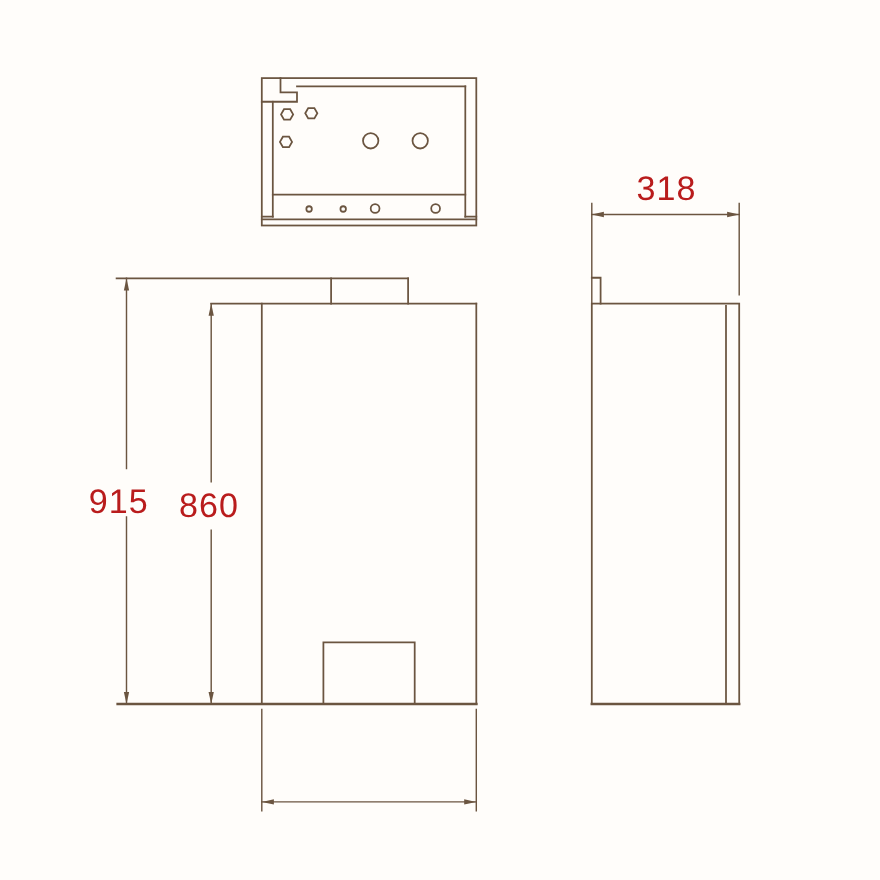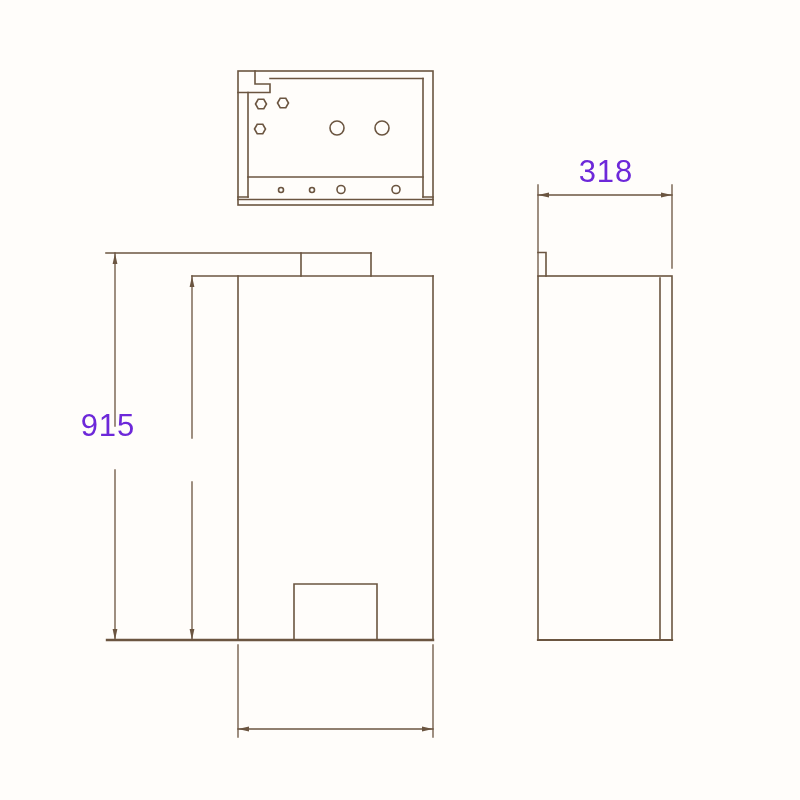--- a/index.html
+++ b/index.html
@@ -18,25 +18,25 @@
     position: absolute;
     left: 0;
     top: 0;
   }
   .dim-label {
     position: absolute;
     width: 100px;
     text-align: center;
     font-size: 31px;
     line-height: 36px;
-    color: #6d28d9;
+    color: #b91c1c;
     letter-spacing: 1px;
     user-select: none;
   }
-  #label-915 { left: 58px;  top: 408px; }
+  #label-915 { left: 58px;  top: 438px; }
   #label-860 { left: 140px; top: 442px; }
   #label-318 { left: 556px; top: 154px; }
   #label-460 { left: 281px; top: 690px; }
 </style>
 </head>
 <body>
 
 <div id="canvas">
 
   <svg id="drawing-svg" width="800" height="800" viewBox="0 0 800 800" fill="none" stroke="#6b5540" stroke-width="1.6" stroke-linecap="square">
@@ -110,17 +110,18 @@
     <g stroke-width="1.3">
       <path d="M538,185 V276 M672,185 V268"></path>
       <path d="M538,195 H672"></path>
       <polygon points="538,195 549,192.6 549,197.4" fill="#6b5540" stroke="none"></polygon>
       <polygon points="672,195 661,192.6 661,197.4" fill="#6b5540" stroke="none"></polygon>
     </g>
   </svg>
 
   <div id="label-915" class="dim-label">915</div>
 
+  <div id="label-860" class="dim-label">860</div>
 
   <div id="label-318" class="dim-label">318</div>
 
 
 </div>
 
 </body></html>

